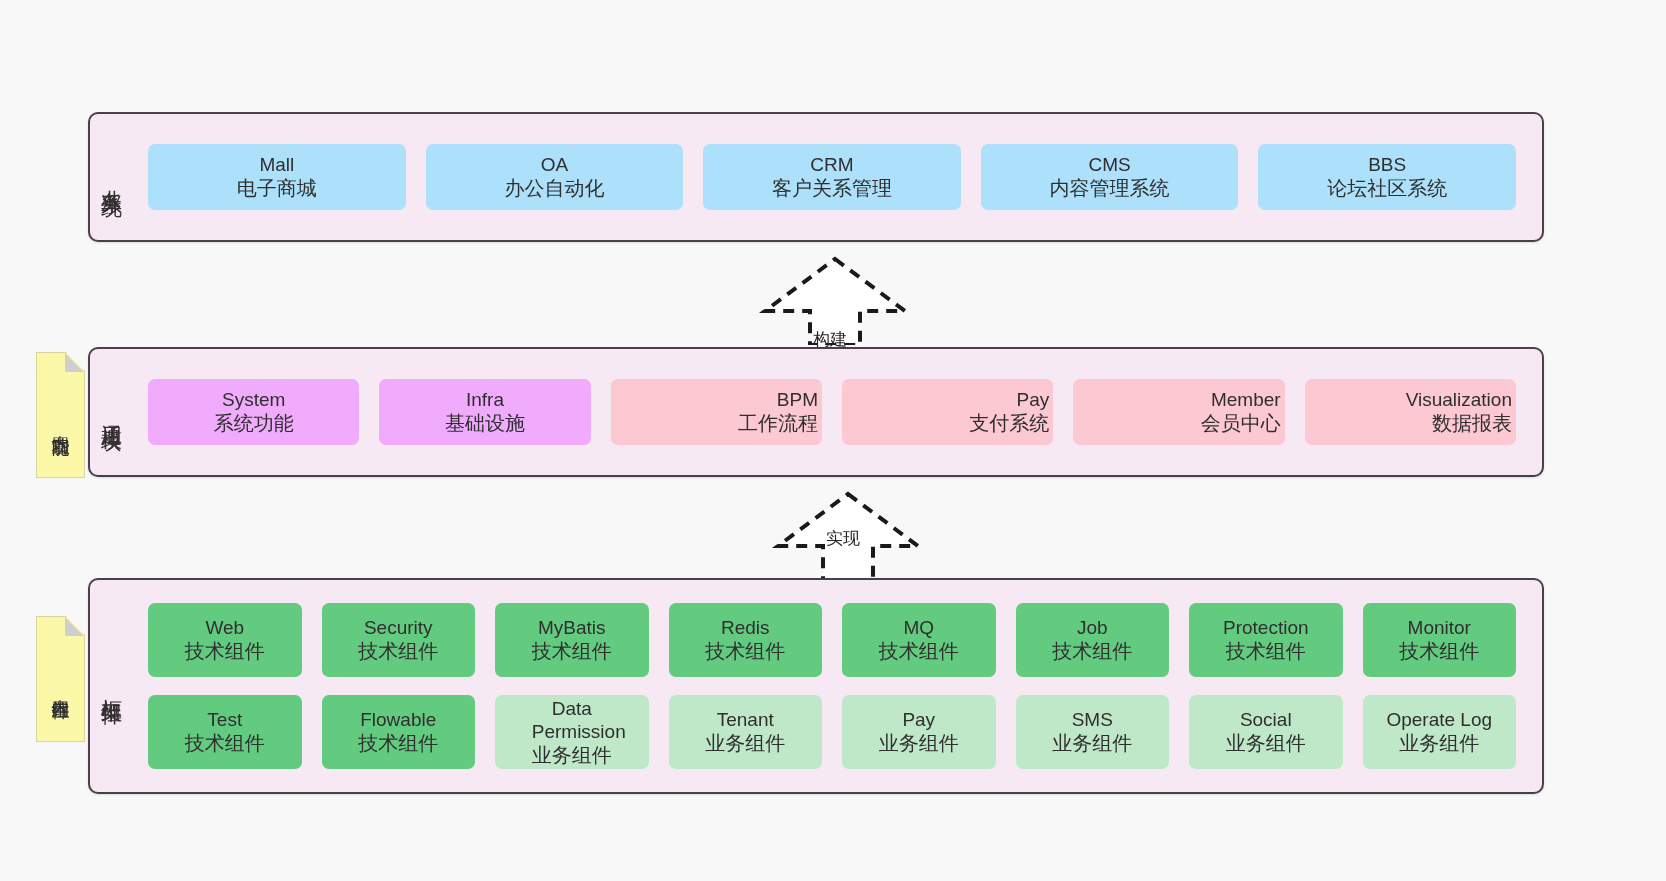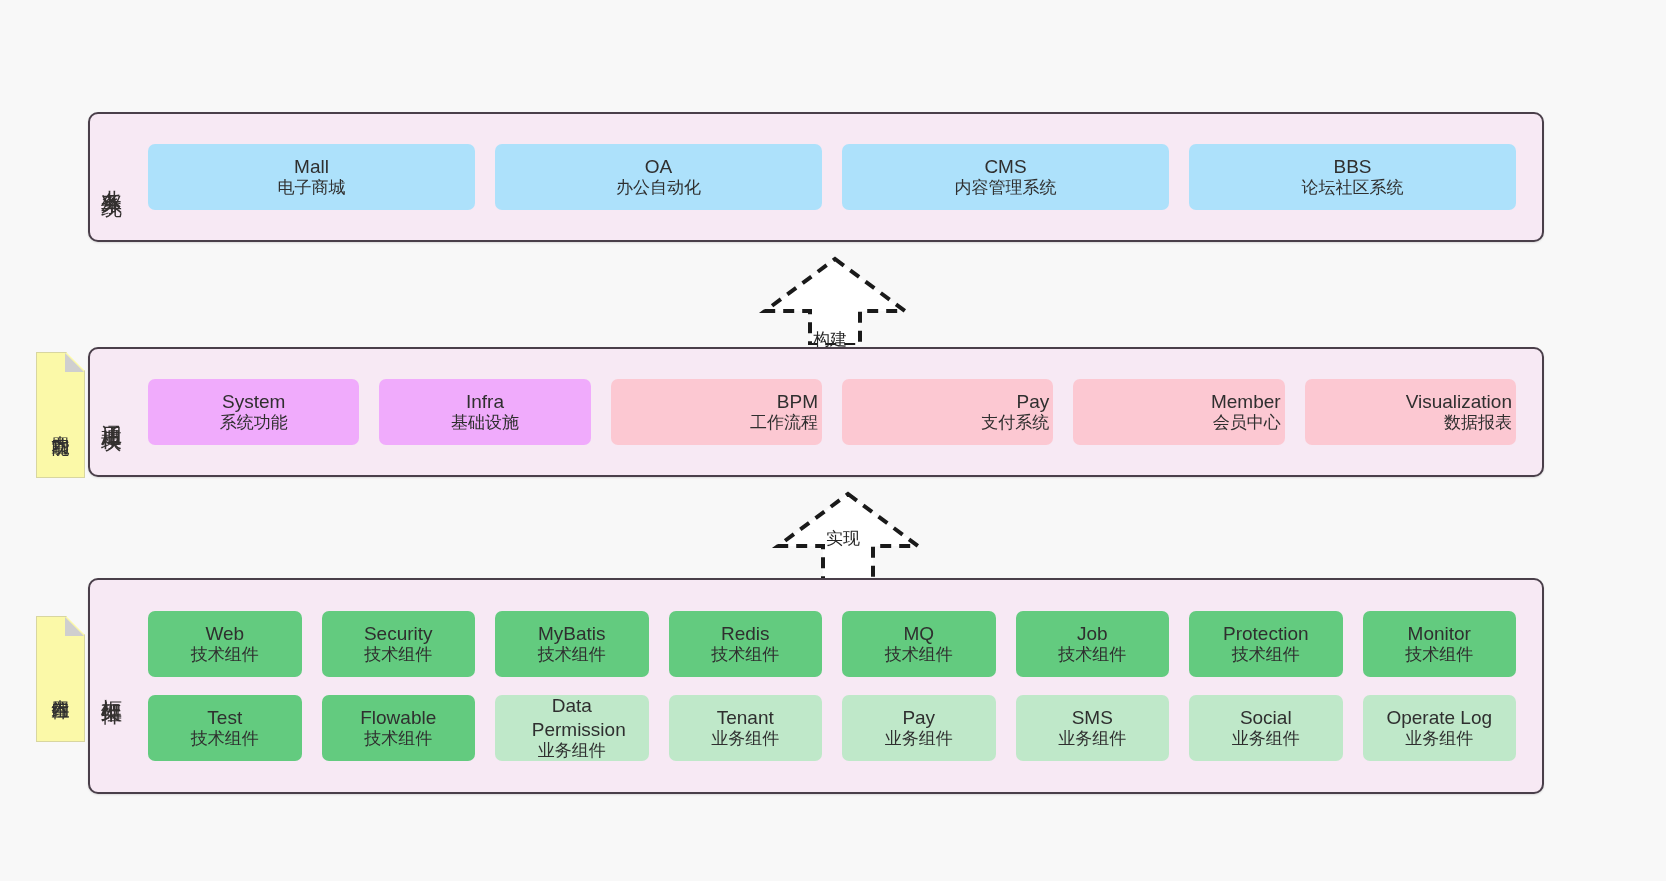--- a/index.html
+++ b/index.html
@@ -83,37 +83,37 @@
     justify-content: center;
     text-align: center;
     color: #2f2f2f;
     font-size: 19px;
     line-height: 1.22;
     padding: 6px 4px;
     box-sizing: border-box;
   }
 
   .box .bx-en { display: block; }
-  .box .bx-cn { display: block; font-size: 17px; }
+  .box .bx-cn { display: block; font-size: 20px; }
 
   
   .c-blue       { background: #ade1fb; }
   .c-red        { background: #f0abfc; }
   .c-pink       { background: #fcc8d2; align-items: flex-end; }
   .c-green      { background: #63cb7f; }
   .c-lightgreen { background: #bfe8c9; }
 
   
   #layer-business  { left: 88px;  top: 112px; width: 1456px; height: 130px; }
   #layer-common    { left: 88px;  top: 347px; width: 1456px; height: 130px; }
   #layer-framework { left: 88px;  top: 578px; width: 1456px; height: 216px; }
 
   #layer-business  .box,
   #layer-common    .box { height: 66px; }
-  #layer-framework .box { height: 66px; }
+  #layer-framework .box { height: 74px; }
 
   
   .note {
     position: absolute;
     box-sizing: border-box;
     width: 49px;
     background: #fbf9a8;
     border: 1px solid #d8d6a0;
     display: flex;
     align-items: center;
@@ -177,20 +177,26 @@
           </div>
         </div>
         <div class="cell">
           <div class="box c-blue">
             <span class="bx-en">OA</span>
             <span class="bx-cn">办公自动化</span>
           </div>
         </div>
         <div class="cell">
           <div class="box c-blue">
+            <span class="bx-en">CRM</span>
+            <span class="bx-cn">客户关系管理</span>
+          </div>
+        </div>
+        <div class="cell">
+          <div class="box c-blue">
             <span class="bx-en">CMS</span>
             <span class="bx-cn">内容管理系统</span>
           </div>
         </div>
         <div class="cell">
           <div class="box c-blue">
             <span class="bx-en">BBS</span>
             <span class="bx-cn">论坛社区系统</span>
           </div>
         </div>

